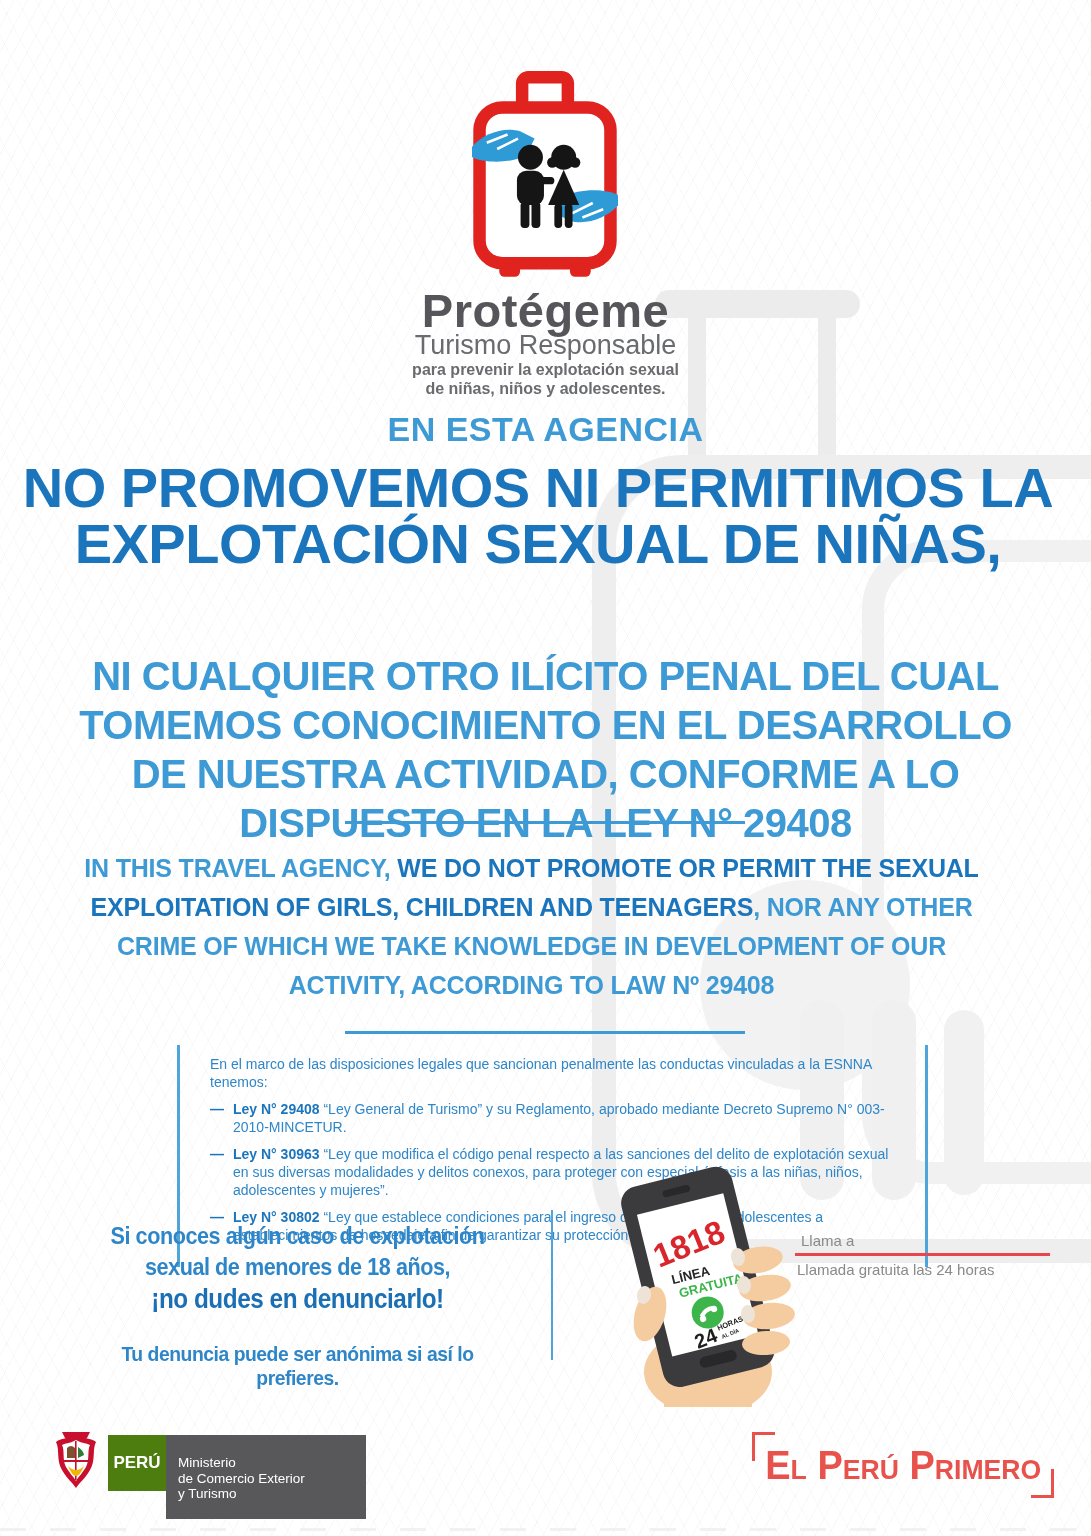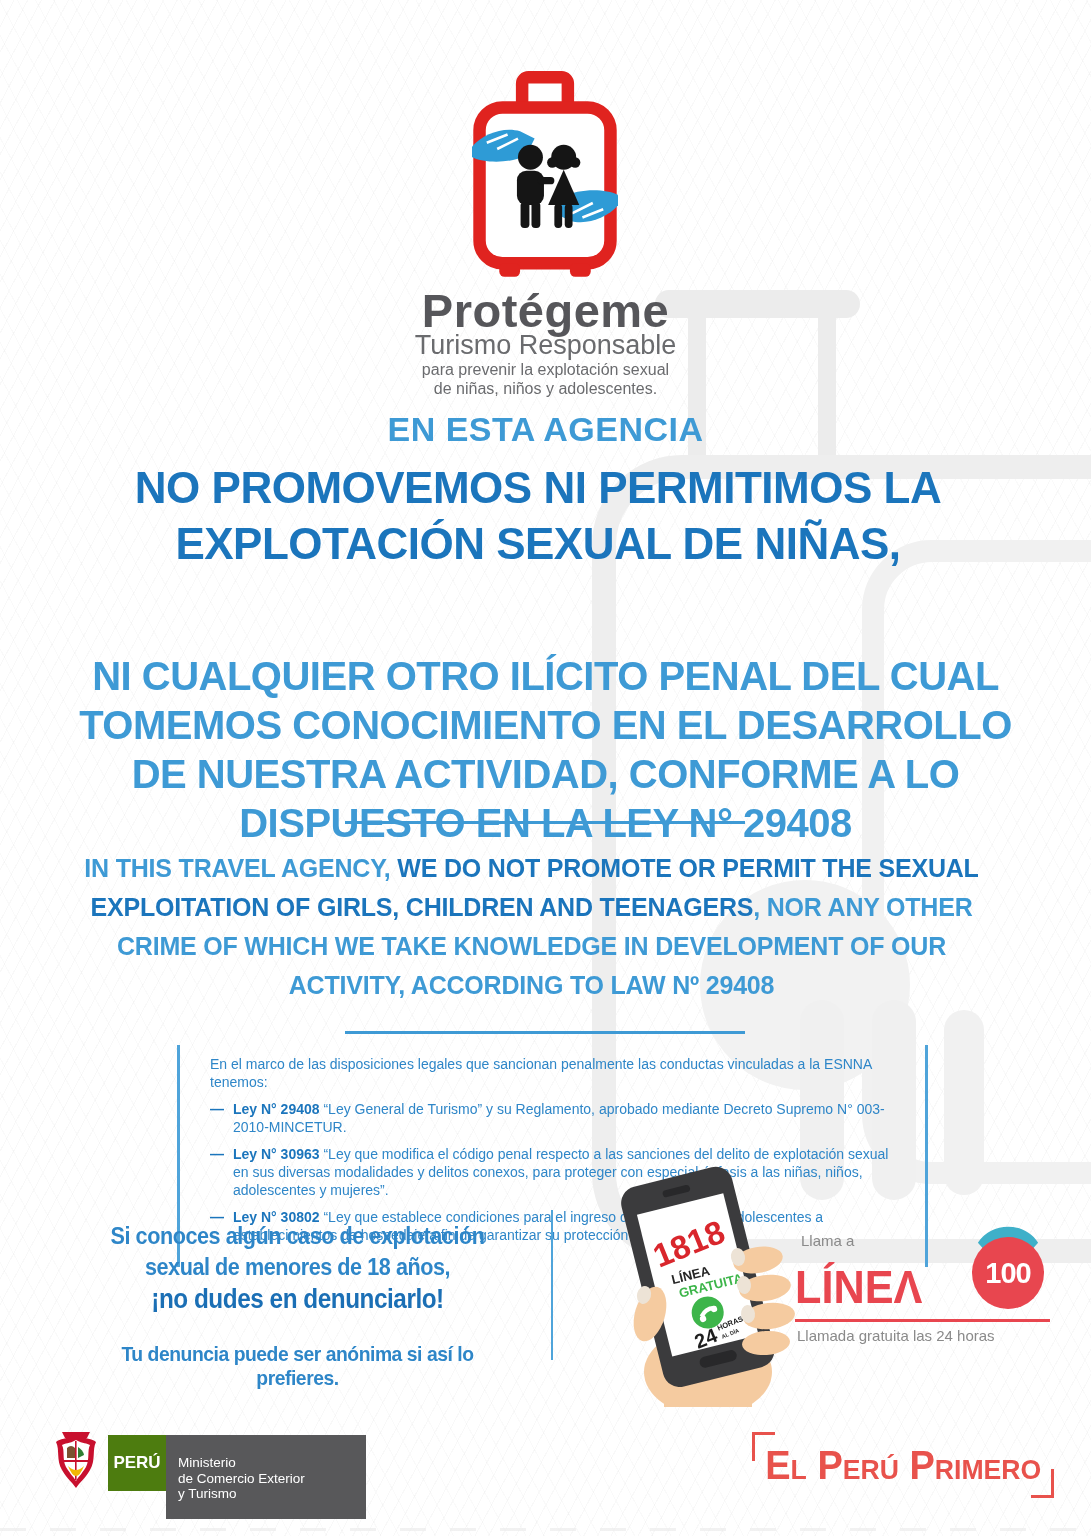--- a/index.html
+++ b/index.html
@@ -22,26 +22,26 @@
   .wm-blob3{left:872px;top:1000px;width:44px;height:200px;background:#F0F0F0;border-radius:22px;}
   .wm-blob4{left:944px;top:1010px;width:40px;height:185px;background:#F1F1F1;border-radius:20px;}
   .content{position:relative;z-index:1;}
   
   .logo-svg{position:absolute;left:472px;top:70px;width:146px;height:212px;}
   .brand{position:absolute;left:0;top:283px;width:1091px;text-align:center;
          font-size:47px;font-weight:bold;color:#56565A;letter-spacing:.5px;}
   .brand-sub{position:absolute;left:0;top:330px;width:1091px;text-align:center;
          font-size:27px;font-weight:normal;color:#6A6B6E;}
   .brand-tag{position:absolute;left:0;top:360px;width:1091px;text-align:center;
-         font-size:16px;font-weight:normal;color:#6A6B6E;line-height:19px;}
+         font-size:16px;font-weight:bold;color:#6A6B6E;line-height:19px;}
   
   .h-intro{position:absolute;left:0;top:410px;width:1091px;text-align:center;
          font-size:34px;font-weight:bold;color:#3E9AD5;letter-spacing:.5px;}
   .h-bold{position:absolute;left:0;top:460px;width:1076px;text-align:center;
-         font-size:44px;font-weight:bold;color:#1B75BC;line-height:56px;letter-spacing:-.5px;}
+         font-size:56px;font-weight:bold;color:#1B75BC;line-height:56px;letter-spacing:-.5px;}
   .h-light{position:absolute;left:0;top:652px;width:1091px;text-align:center;
          font-size:40px;font-weight:bold;color:#3E9AD5;line-height:49px;letter-spacing:-.5px;}
   .divider{position:absolute;left:345px;width:400px;height:3px;background:#3E9AD5;}
   .div1{top:821px;} .div2{top:1031px;}
   
   .english{position:absolute;left:76px;top:849px;width:911px;text-align:center;
          font-size:25px;color:#3E9AD5;line-height:39px;font-weight:bold;letter-spacing:-.2px;}
   .english .strong{color:#1B75BC;}
   
   .legal{position:absolute;left:177px;top:1045px;width:751px;box-sizing:border-box;
@@ -225,29 +225,20 @@
         <ellipse cx="197" cy="126" rx="26" ry="13" fill="#F5CBA0" transform="rotate(-8 197 126)"></ellipse>
         <ellipse cx="176" cy="123" rx="7" ry="9" fill="#EDE3D6" transform="rotate(-8 176 123)"></ellipse>
         <ellipse cx="201" cy="154" rx="26" ry="13" fill="#F5CBA0" transform="rotate(-6 201 154)"></ellipse>
         <ellipse cx="180" cy="152" rx="7" ry="9" fill="#EDE3D6" transform="rotate(-6 180 152)"></ellipse>
         <ellipse cx="198" cy="181" rx="24" ry="12" fill="#F5CBA0" transform="rotate(-4 198 181)"></ellipse>
       </g>
     </svg>
 
     <div class="l100">
       <div class="l100-pre">Llama a</div>
-      <div class="l100-row">
-        <span class="l100-brand">LÍNEΛ</span>
-        <svg class="l100-handset" viewBox="0 0 70 30">
-          <path d="M4,24 C18,2 52,2 66,24 L57,34 C46,18 24,18 13,34 Z" fill="#3FB0C9"></path>
-        </svg>
-        <span class="l100-circle">
-          <span>100</span>
-        </span>
-      </div>
       <div class="l100-rule"></div>
       <div class="l100-sub">Llamada gratuita las 24 horas</div>
     </div>
 
     <div class="footer-left">
       <svg class="arms-svg" viewBox="0 0 48 64">
         <path d="M24,4 C14,10 8,8 4,12 C8,20 4,30 10,40 C16,50 20,52 24,58 C28,52 32,50 38,40 C44,30 40,20 44,12 C40,8 34,10 24,4 Z" fill="#C8102E"></path>
         <path d="M24,10 C17,14 13,13 10,15 C13,21 10,29 14,37 C19,45 21,46 24,51 C27,46 29,45 34,37 C38,29 35,21 38,15 C35,13 31,14 24,10 Z" fill="#fff"></path>
         <rect x="23" y="11" width="1.6" height="39" fill="#C8102E"></rect>
         <path d="M12,30 h24 v2 h-24 z" fill="#C8102E"></path>

